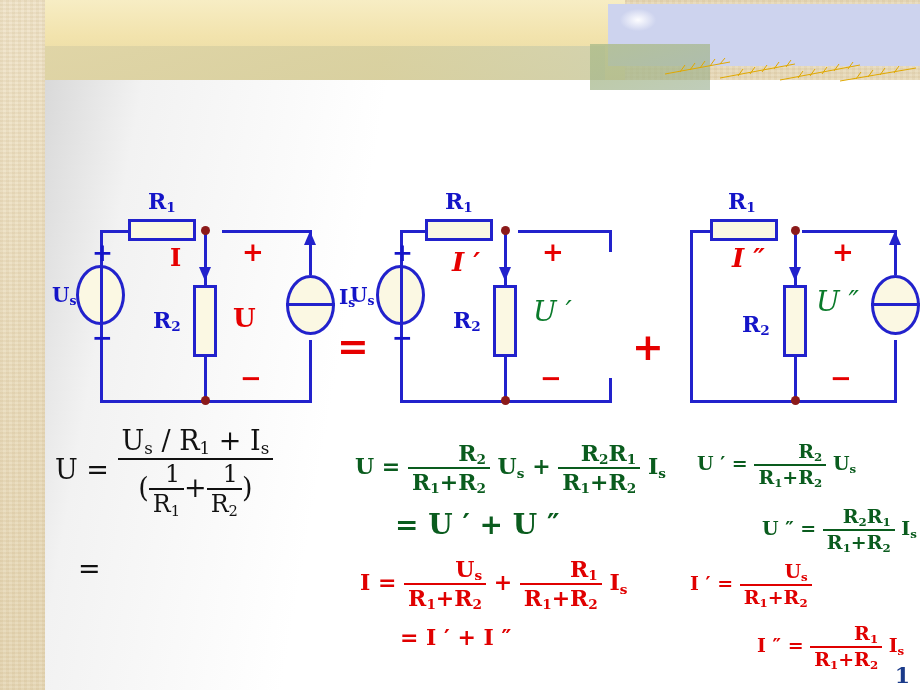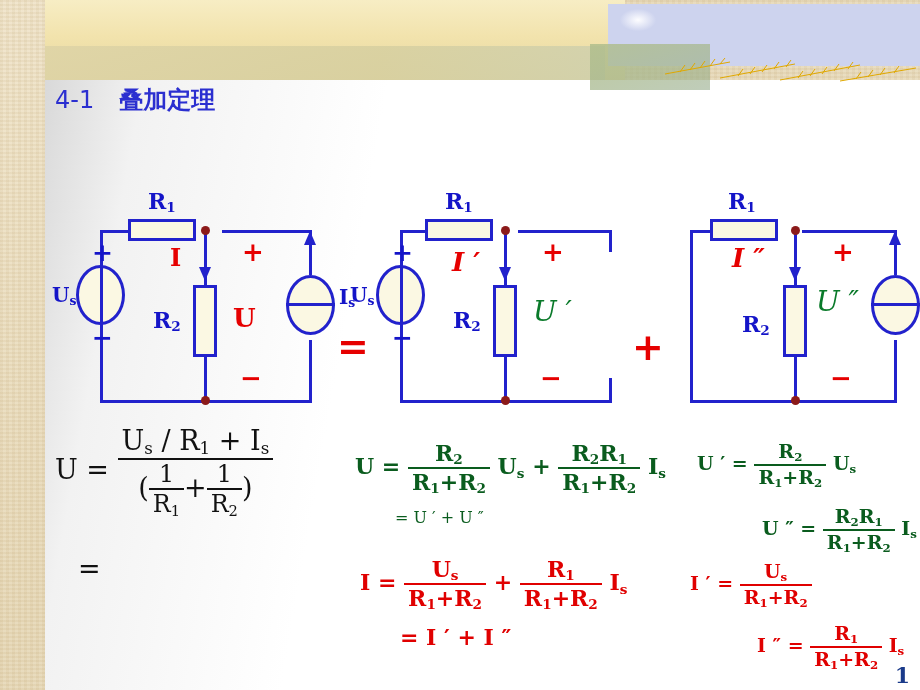--- a/index.html
+++ b/index.html
@@ -86,21 +86,21 @@
   }
   .lbl{position:absolute;white-space:nowrap;font-family:"DejaVu Serif","Liberation Serif",serif;}
   .lbl.blue{color:#1414c8;font-weight:bold;}
   .lbl.red{color:#e60000;font-weight:bold;}
   .lbl.green{color:#0a7a2a;}
   .sub{font-size:.62em;vertical-align:-0.25em;}
   .bigop{position:absolute;color:#e60000;font-weight:bold;font-family:"DejaVu Sans","Liberation Sans",sans-serif;}
   
   .fx{position:absolute;white-space:nowrap;font-family:"DejaVu Serif","Liberation Serif",serif;}
   .frac{display:inline-block;vertical-align:middle;text-align:center;}
-  .frac .n{display:block;padding:0 4px;}
+  .frac .n{display:block;padding:0 4px;text-align:right;}
   .frac .d{display:block;border-top:2px solid currentColor;padding:0 4px;}
   .pg{
     position:absolute;right:10px;bottom:2px;color:#1a3a8a;font-size:22px;font-weight:bold;
     font-family:"DejaVu Serif","Liberation Serif",serif;
   }
 </style>
 </head>
 <body>
 
 <div id="slide">
@@ -116,24 +116,20 @@
     <svg class="wheat" viewBox="0 0 260 36">
       <g stroke="#e0a800" fill="#f3c20a" stroke-width="1">
         <path d="M5 26 L70 14 M20 24 L25 17 M30 22 L35 15 M40 20 L45 13 M50 18 L55 11 M60 16 L65 10"></path>
         <path d="M60 30 L135 16 M78 28 L83 21 M90 26 L95 19 M102 24 L107 17 M114 21 L119 14 M126 19 L131 12"></path>
         <path d="M120 32 L200 17 M138 30 L143 23 M150 28 L155 21 M162 26 L167 19 M174 23 L179 16 M188 21 L193 14"></path>
         <path d="M180 33 L256 20 M196 31 L201 24 M208 29 L213 22 M220 27 L225 20 M234 25 L239 18"></path>
       </g>
     </svg>
   </div>
 
-  <div class="h-41">
-    <span class="num">4-1</span>
-    &nbsp;&nbsp;<span>叠加定理</span>
-  </div>
 
   <div class="circ" style="left:90px;top:185px;width:240px;height:220px;">
 
     <div class="wire h" style="left:10px;top:45px;width:55px;"></div>
     <div class="wire h" style="left:132px;top:45px;width:90px;"></div>
     <div class="wire v" style="left:10px;top:45px;height:35px;"></div>
     <div class="wire v" style="left:10px;top:140px;height:78px;"></div>
     <div class="wire h" style="left:10px;top:215px;width:212px;"></div>
     <div class="wire v" style="left:219px;top:45px;height:45px;"></div>
     <div class="wire v" style="left:219px;top:155px;height:63px;"></div>
@@ -277,21 +273,21 @@
       <span class="d">R<span class="sub">1</span>+R<span class="sub">2</span></span>
     </span>
     U<span class="sub">s</span>
     <span>+</span>
     <span class="frac">
       <span class="n">R<span class="sub">2</span>R<span class="sub">1</span></span>
       <span class="d">R<span class="sub">1</span>+R<span class="sub">2</span></span>
     </span>
     I<span class="sub">s</span>
   </div>
-  <div class="fx" style="left:395px;top:508px;font-size:16px;color:#0a5c1e;font-weight:normal;font-style:normal;">= U ′ + U ″</div>
+  <div class="fx" style="left:395px;top:508px;font-size:28px;color:#0a5c1e;font-weight:bold;font-style:normal;">= U ′ + U ″</div>
 
   <div class="fx" style="left:360px;top:556px;font-size:22px;color:#e00000;font-weight:bold;">
     <span>I</span>
     <span>=</span>
     <span class="frac">
       <span class="n">U<span class="sub">s</span></span>
       <span class="d">R<span class="sub">1</span>+R<span class="sub">2</span></span>
     </span>
     <span>+</span>
     <span class="frac">

